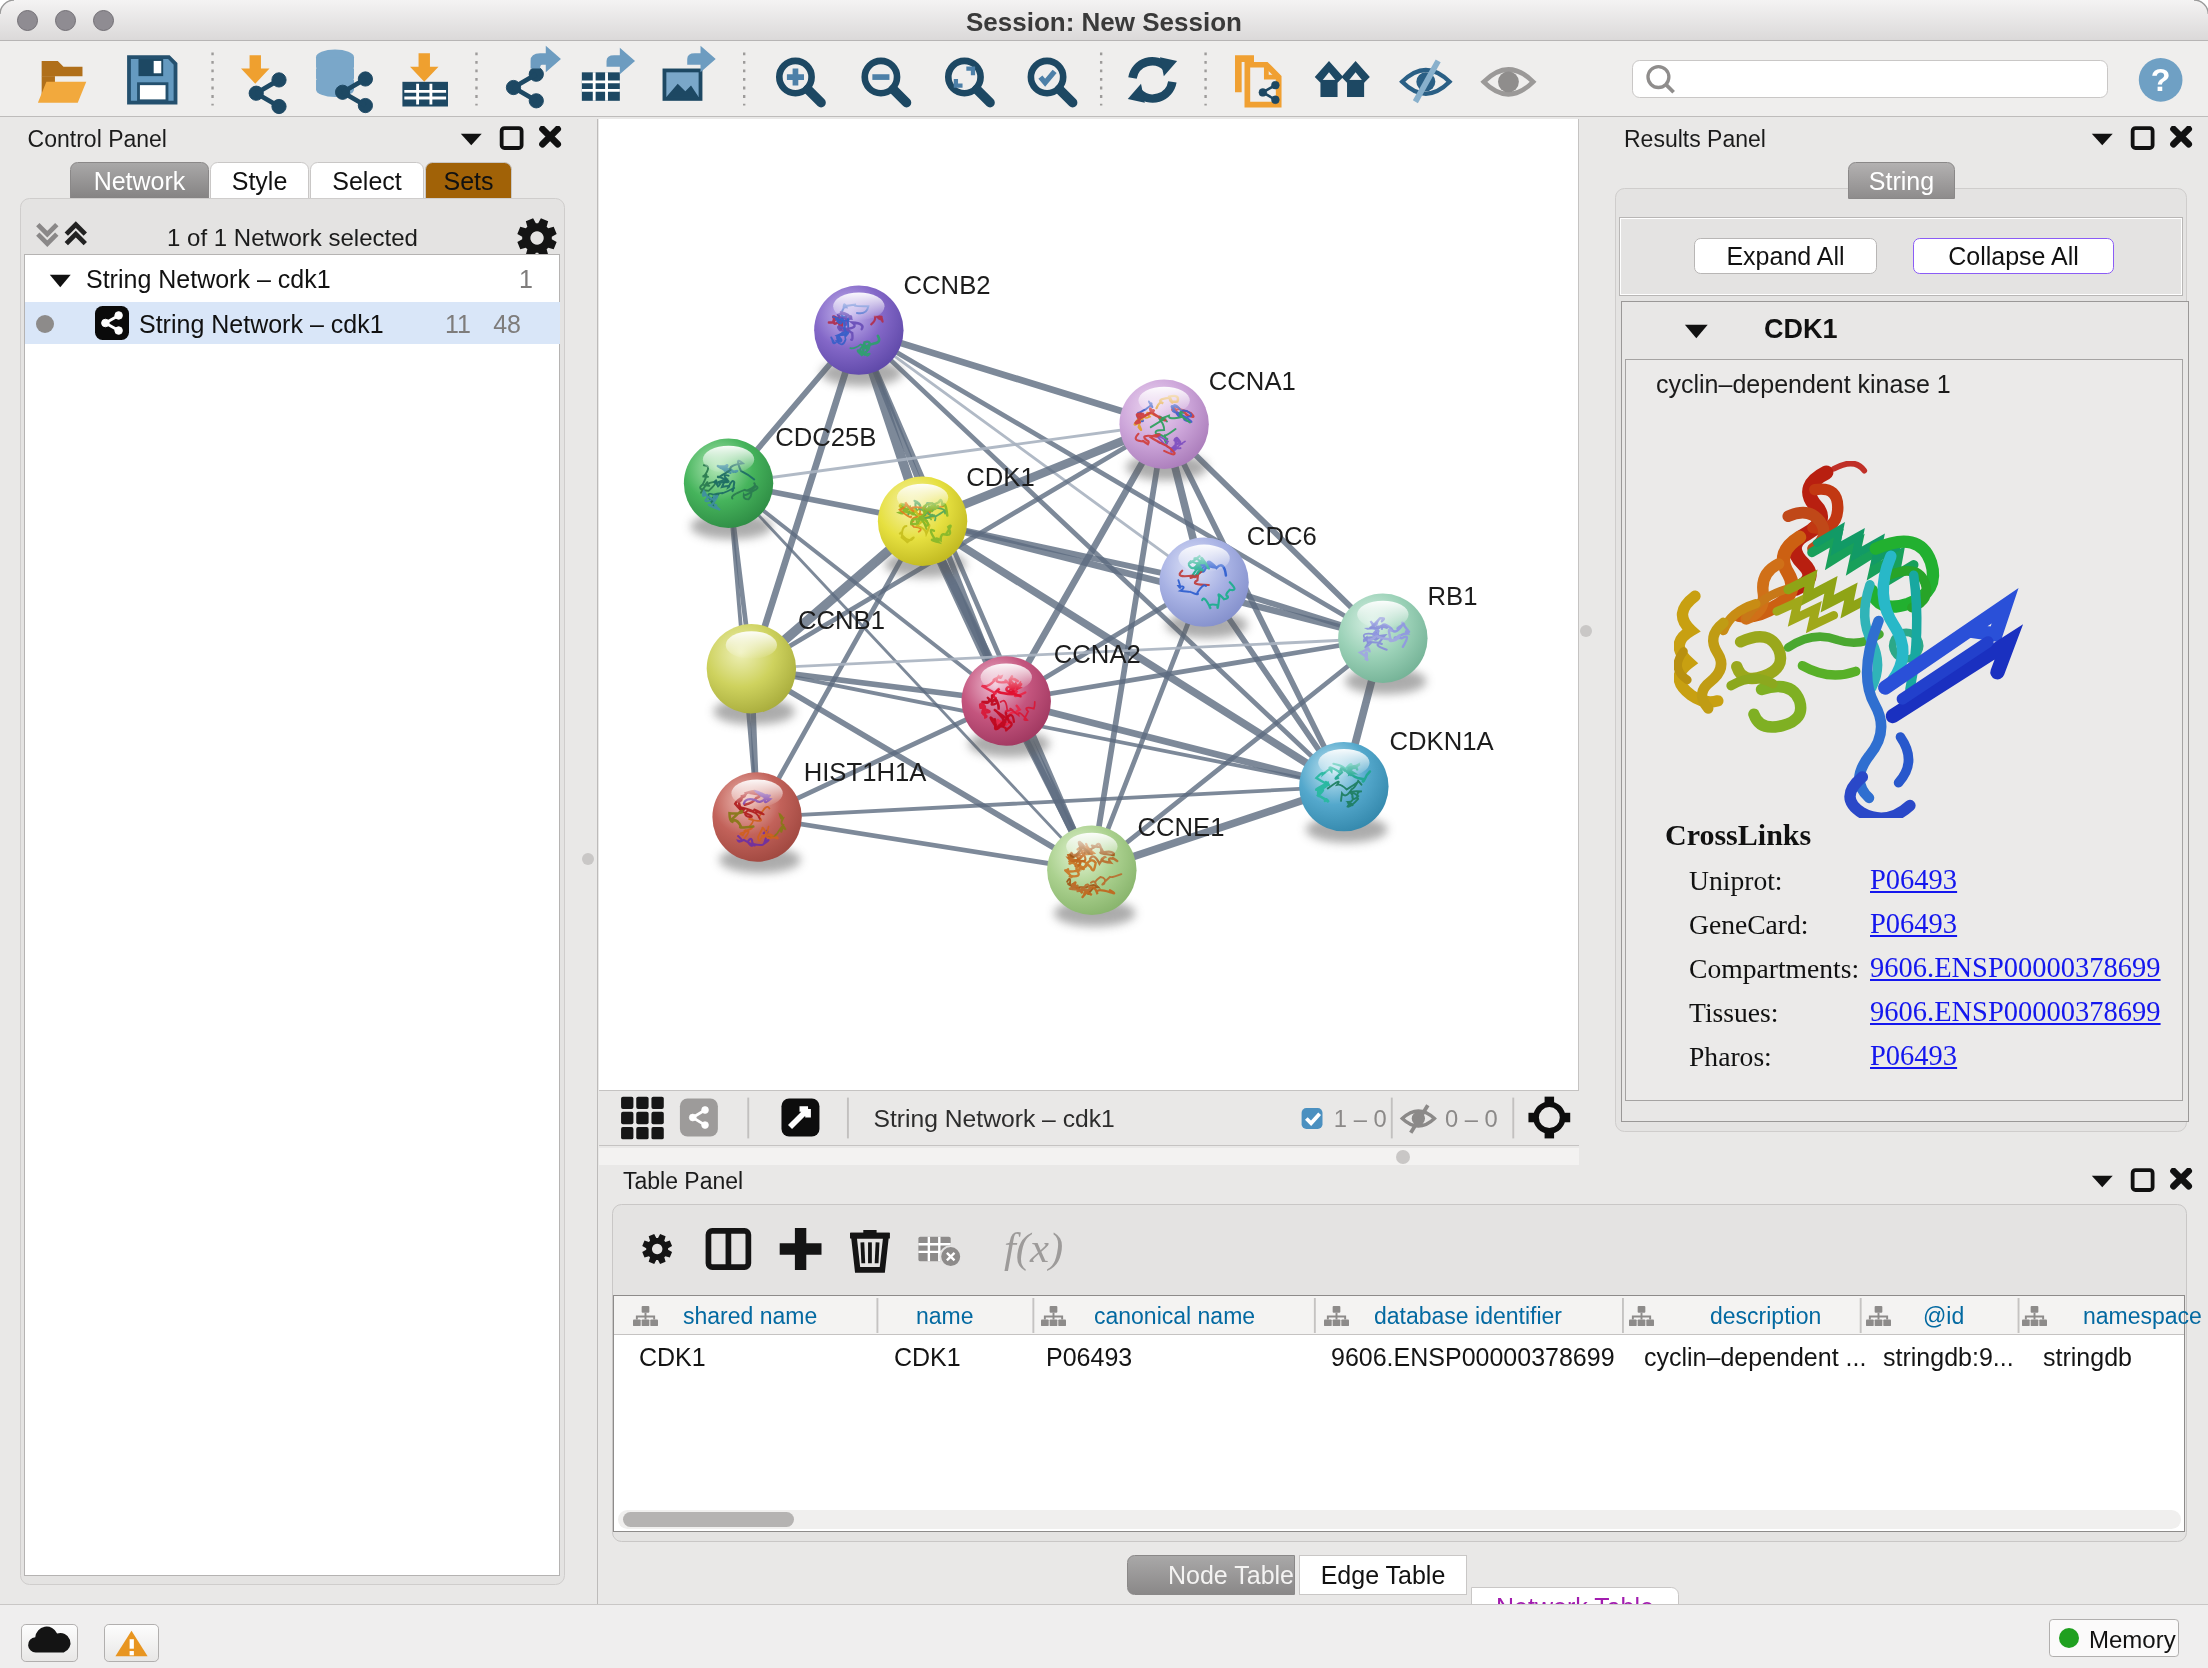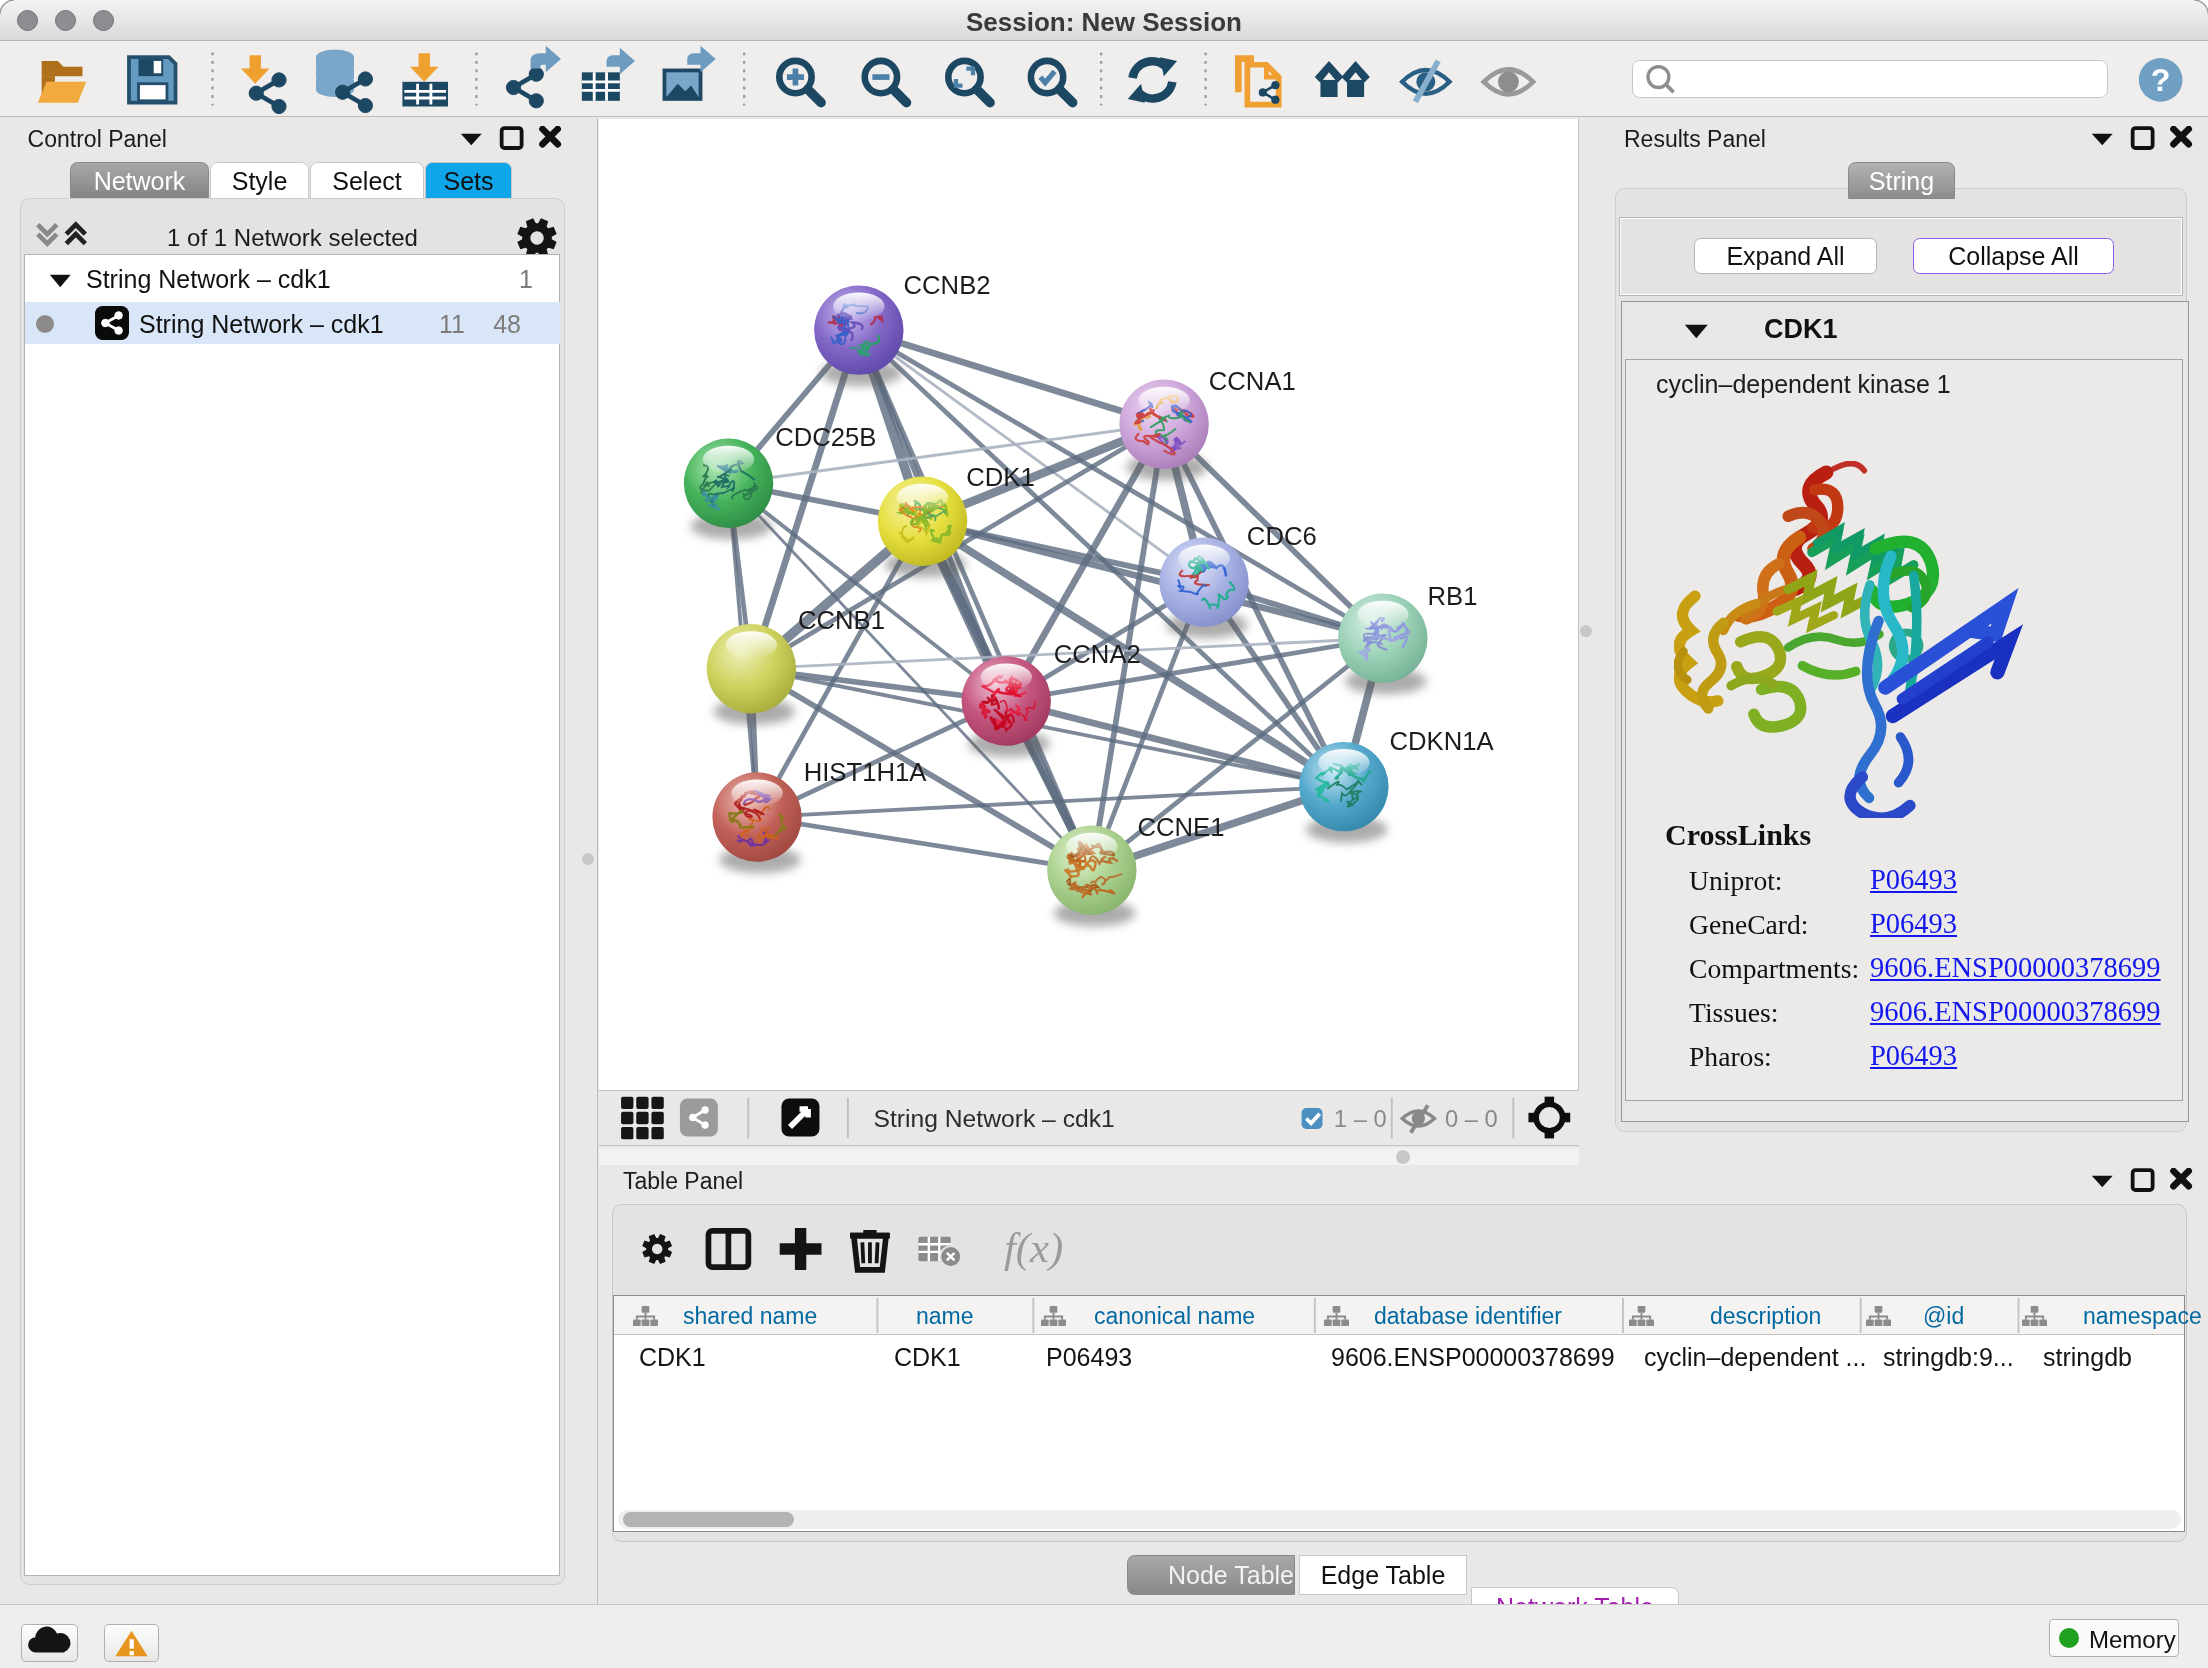--- a/index.html
+++ b/index.html
@@ -185,21 +185,21 @@
 <div class="abs panel-title" style="left:27.6px;top:126px;">Control Panel</div>
 <svg class="abs" style="left:457px;top:126px" width="114" height="25" viewBox="0 0 120 26">
  <path d="M4 8 l22 0 -11 12 z" fill="#111"></path>
  <rect x="47" y="2" width="21" height="21" fill="none" stroke="#111" stroke-width="4" rx="3"></rect>
  <path d="M90 3 l16 16 m0 -16 l-16 16" stroke="#111" stroke-width="7" stroke-linecap="round"></path>
 </svg>
 
 <div class="abs" style="left:70px;top:162px;width:139px;height:37px;background:linear-gradient(#a9a8a8,#858383);border-radius:7.6px 7.6px 0 0;border:1px solid #8a8888;color:#fff;font-size:25px;text-align:center;line-height:36px;">Network</div>
 <div class="abs" style="left:210px;top:162px;width:99px;height:37px;background:#fff;border-radius:7.6px 7.6px 0 0;border:1px solid #c9c7c6;color:#111;font-size:25px;text-align:center;line-height:36px;">Style</div>
 <div class="abs" style="left:310px;top:162px;width:114px;height:37px;background:#fff;border-radius:7.6px 7.6px 0 0;border:1px solid #c9c7c6;color:#111;font-size:25px;text-align:center;line-height:36px;">Select</div>
-<div class="abs" style="left:425px;top:162px;width:87px;height:37px;background:#0ea5e9;border-radius:7.6px 7.6px 0 0;border:1px solid #c9c7c6;color:#111;font-size:25px;text-align:center;line-height:36px;">Sets</div>
+<div class="abs" style="left:425px;top:162px;width:87px;height:37px;background:#a16207;border-radius:7.6px 7.6px 0 0;border:1px solid #c9c7c6;color:#111;font-size:25px;text-align:center;line-height:36px;">Sets</div>
 
 <div class="abs" style="left:20px;top:198px;width:545px;height:1387px;background:#e4e3e2;border:1px solid #cfcdcc;border-radius:9.5px;"></div>
 <svg class="abs" style="left:34px;top:217px" width="57" height="40" viewBox="0 0 60 42">
  <g fill="none" stroke="#8a8888" stroke-width="5">
       <path d="M4 8 l10 10 10 -10 M4 18 l10 10 10 -10"></path>
     </g>
  <g fill="none" stroke="#222" stroke-width="5">
       <path d="M34 18 l10 -10 10 10 M34 28 l10 -10 10 10"></path>
     </g>
 </svg>
@@ -221,21 +221,21 @@
 <div class="abs" style="left:95px;top:306px;width:34px;height:34px;background:#0a0a0a;border-radius:7.6px;"></div>
 <svg class="abs" style="left:95px;top:306px" width="34" height="34" viewBox="0 0 36 36">
  <g fill="#fff" stroke="#fff">
       <circle cx="11" cy="18" r="4"></circle>
       <circle cx="25" cy="10" r="4"></circle>
       <circle cx="25" cy="26" r="4"></circle>
       <path d="M11 18 L25 10 M11 18 L25 26" stroke-width="3"></path>
     </g>
 </svg>
 <div class="abs" style="left:139px;top:310px;font-size:25px;color:#111;">String Network – cdk1</div>
-<div class="abs" style="left:433px;top:310px;font-size:25px;color:#7e7c7b;width:38px;text-align:center;">11</div>
+<div class="abs" style="left:433px;top:310px;font-size:25px;color:#7e7c7b;width:38px;text-align:right;">11</div>
 <div class="abs" style="left:483px;top:310px;font-size:25px;color:#7e7c7b;width:38px;text-align:right;">48</div>
 
 <div class="abs" style="left:582px;top:853px;width:12.4px;height:12.4px;border-radius:50%;background:#c9c7c6;"></div>
 <div class="abs" style="left:599px;top:119px;width:980px;height:971px;background:#fff;border-right:1.9px solid #c5c3c2;"></div>
 <svg class="abs" style="left:599px;top:119px" width="980" height="971" viewBox="0 0 1030 1021">
 <defs>
 <radialGradient id="gA" cx="0.38" cy="0.32" r="0.85">
         <stop offset="0" stop-color="#cabcf0"></stop>
         <stop offset="0.45" stop-color="#8468c8"></stop>
         <stop offset="0.85" stop-color="#5e48a8"></stop>

